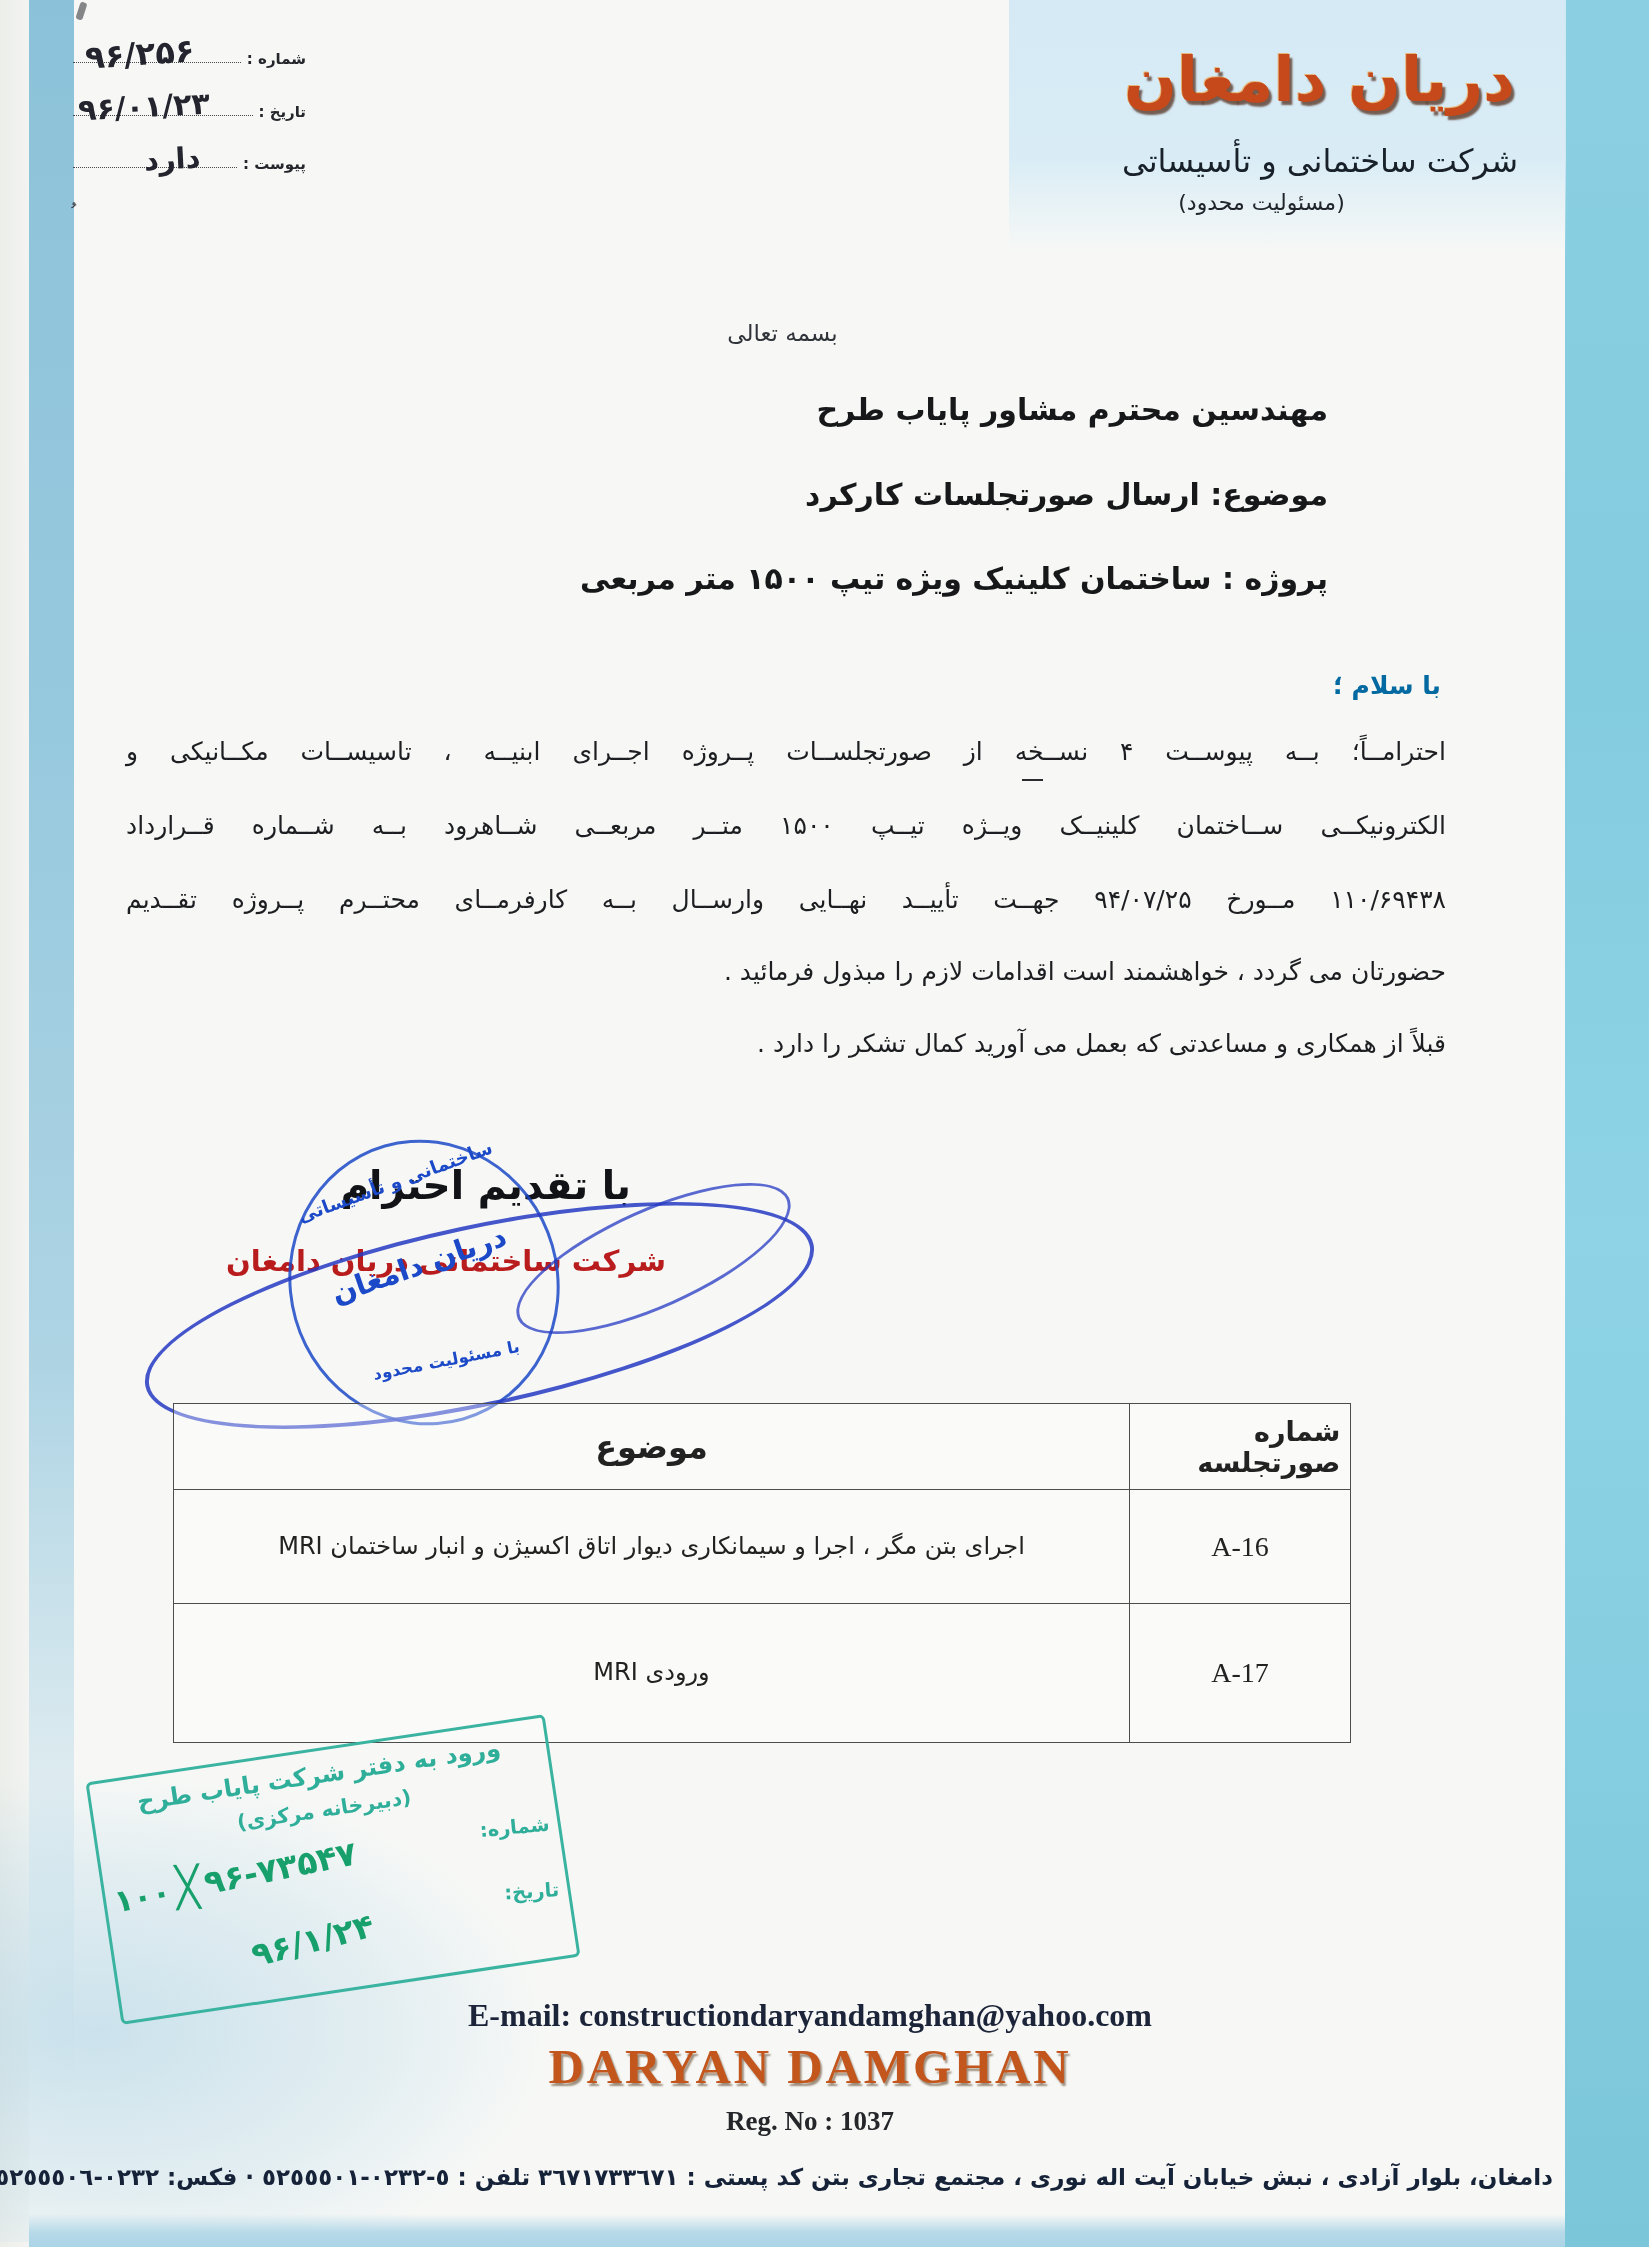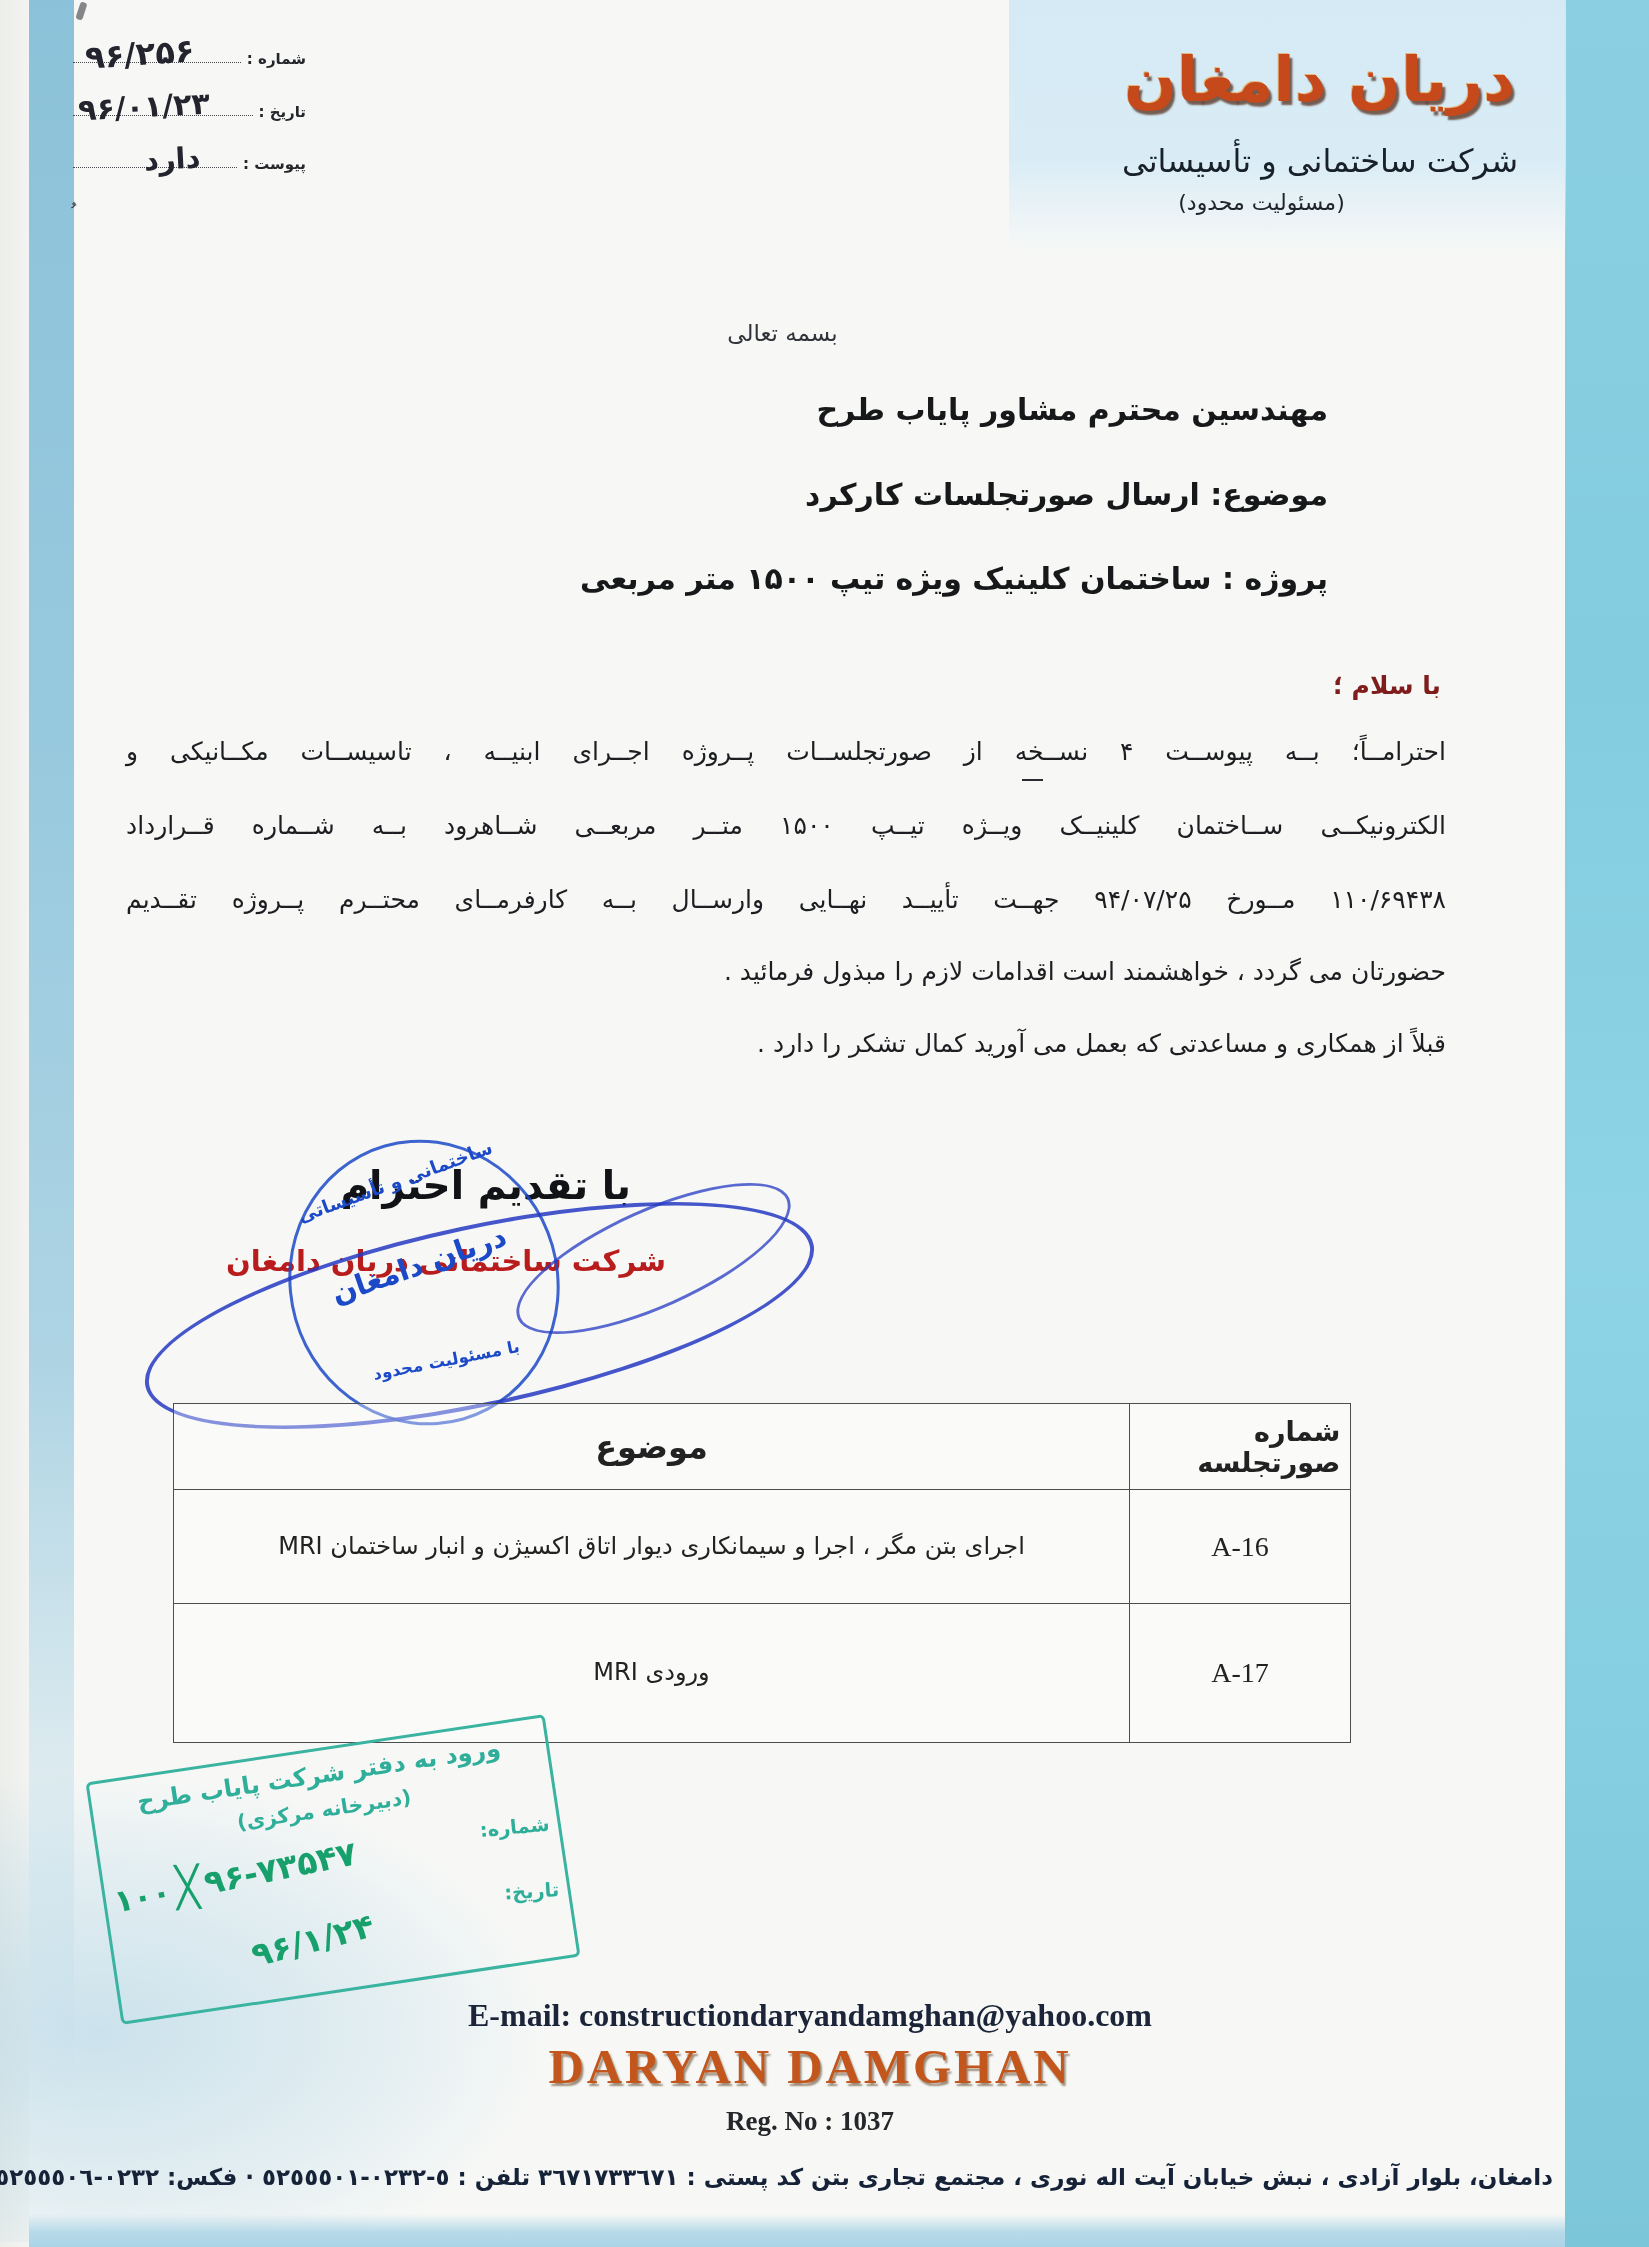--- a/index.html
+++ b/index.html
@@ -33,21 +33,21 @@
   .company-line{position:absolute;left:1097px;top:142px;width:446px;text-align:center;font-size:32px;color:#182029;font-weight:500;}
   .liability-line{position:absolute;left:1048px;top:190px;width:427px;text-align:center;font-size:22px;color:#20252c;}
 
   .bism{position:absolute;left:676px;top:320px;width:213px;text-align:center;font-size:23px;color:#30343a;}
 
   
   .bold-line{position:absolute;direction:rtl;text-align:right;font-weight:bold;color:#17181a;font-size:30px;white-space:nowrap;}
   .h-recipient{right:322px;top:392px;}
   .h-subject{right:322px;top:477px;}
   .h-project{right:322px;top:561px;}
-  .salutation{position:absolute;right:209px;top:671px;direction:rtl;font-size:25px;font-weight:600;color:#7f1d1d;}
+  .salutation{position:absolute;right:209px;top:671px;direction:rtl;font-size:25px;font-weight:600;color:#0369a1;}
 
   
   .body-line{position:absolute;right:204px;width:1320px;direction:rtl;font-size:25px;color:#1d1e21;font-weight:500;}
   .just{text-align:justify;text-align-last:justify;}
   .rgt{text-align:right;}
   .num-underline{position:absolute;left:1022px;top:779px;width:21.3px;height:1.9px;background:#2a2b2e;}
 
   
   .closing1{position:absolute;right:1019px;top:1163px;direction:rtl;font-weight:bold;font-size:39px;color:#121316;white-space:nowrap;}
   .closing2{position:absolute;right:984px;top:1244px;direction:rtl;font-weight:bold;font-size:29px;color:#b91c1c;white-space:nowrap;}

